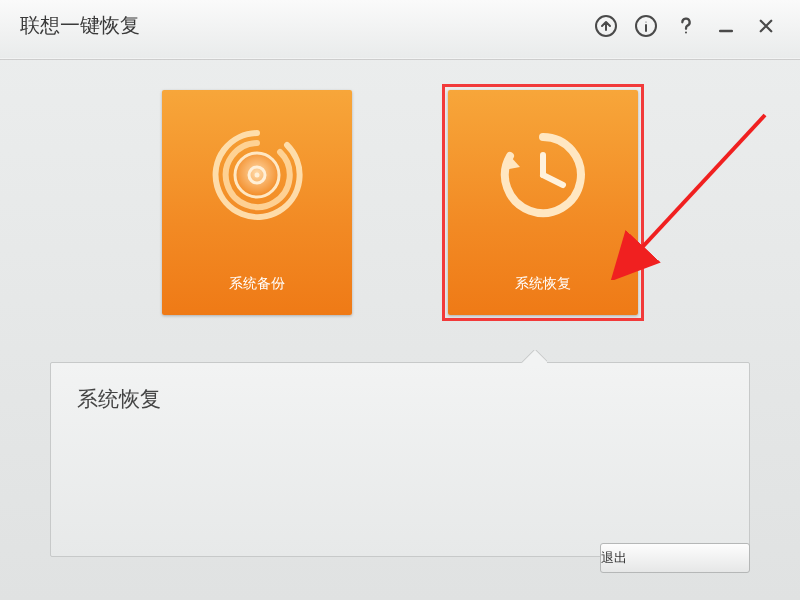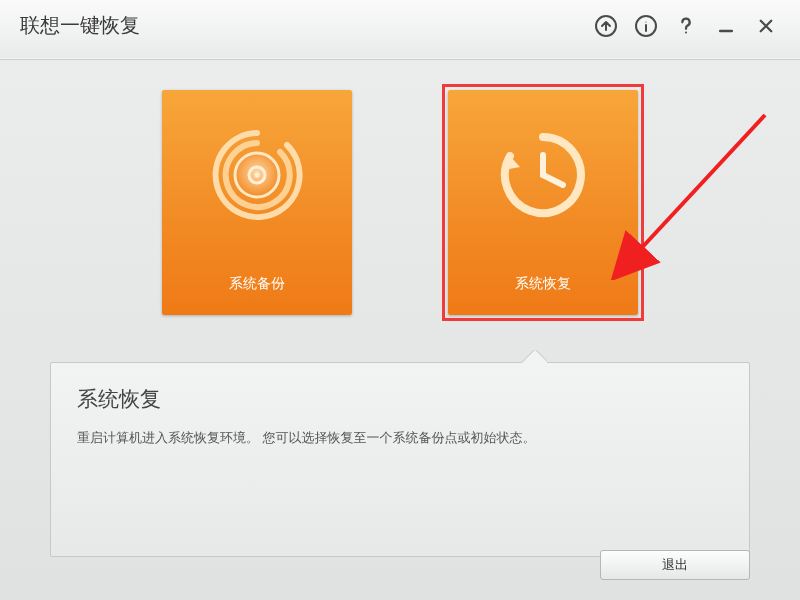--- a/index.html
+++ b/index.html
@@ -115,29 +115,29 @@
     top: 3px; left: 3px;
     width: 20px; height: 20px;
     background: #f2f3f3;
     border: 1px solid #c7c9c9;
     transform: rotate(45deg);
   }
 
   .exit-btn {
     position: absolute;
     right: 50px;
-    bottom: 20px;
+    bottom: 27px;
     width: 150px;
     height: 30px;
     background: linear-gradient(to bottom, #fdfdfd 0%, #e6e7e7 100%);
     border: 1px solid #b5b7b7;
     border-radius: 3px;
     font-size: 13px;
     color: #333;
-    display: flex; align-items: center; justify-content: center;
+    display: flex; align-items: center; justify-content: flex-start;
     cursor: pointer;
   }
 
   .annot-arrow {
     position: absolute;
     pointer-events: none;
   }
 </style>
 </head>
 <body>
@@ -220,21 +220,20 @@
         </div>
         <div class="card-label">系统恢复</div>
       </div>
     </div>
 
   </div>
 
   <div class="desc-panel">
     <div class="desc-pointer"></div>
     <div class="desc-title">系统恢复</div>
-    <div class="desc-body">重启计算机进入系统恢复环境。 您可以选择恢复至一个系统备份点或初始状态。</div>
   </div>
 
   <div class="exit-btn">
     <span>退出</span>
   </div>
 
   <svg class="annot-arrow" style="left:610px; top:40px;" width="180" height="180" viewBox="0 0 180 180">
     <defs>
       <marker id="ah" markerWidth="12" markerHeight="12" refX="3" refY="6" orient="auto">
         <path d="M0 0 L12 6 L0 12 z" fill="#f02020"></path>

